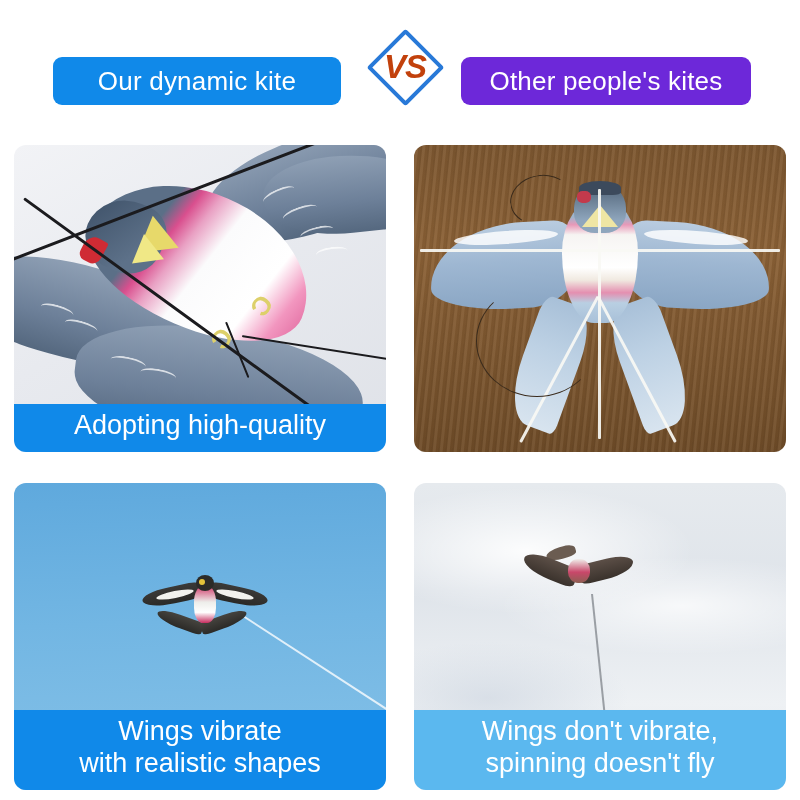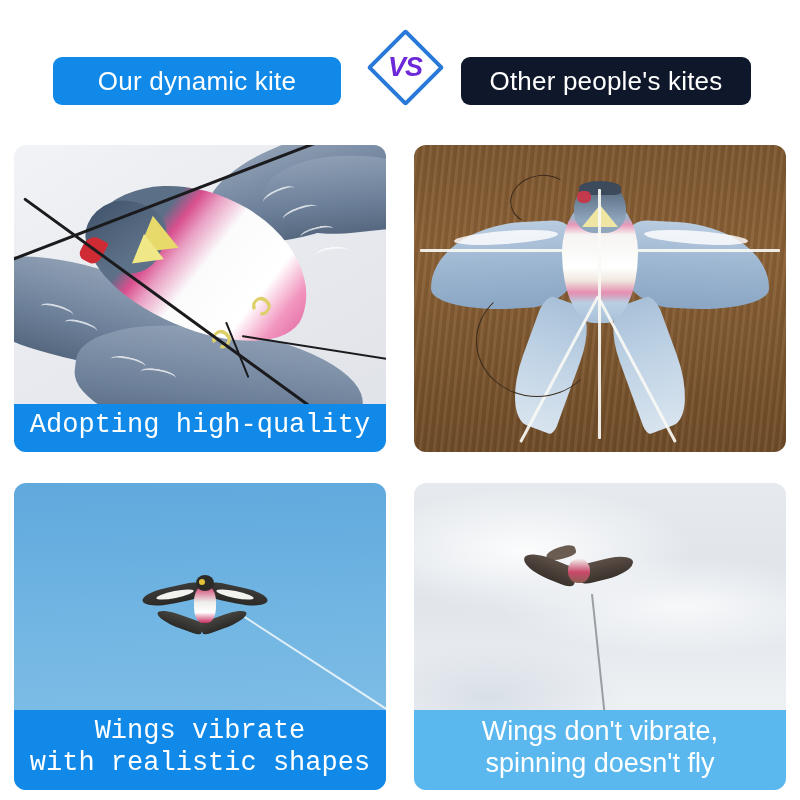--- a/index.html
+++ b/index.html
@@ -36,21 +36,21 @@
     white-space: nowrap;
   }
   .pill-left {
     left: 53px;
     width: 288px;
     background: #1089E9;
   }
   .pill-right {
     left: 461px;
     width: 290px;
-    background: #0f172a;
+    background: #6d28d9;
   }
 
   .vs-badge {
     position: absolute;
     left: 366px;
     top: 28px;
     width: 78px;
     height: 78px;
   }
   .vs-diamond {
@@ -67,22 +67,22 @@
     box-sizing: border-box;
   }
   .vs-text {
     position: absolute;
     left: 0; top: 0;
     width: 78px;
     height: 78px;
     display: flex;
     align-items: center;
     justify-content: center;
-    color: #6d28d9;
-    font-size: 27px;
+    color: #c2410c;
+    font-size: 33px;
     font-weight: bold;
     font-style: italic;
     letter-spacing: -1px;
   }
 
   
   .grid {
     position: absolute;
     left: 0;
     top: 145px;
@@ -115,21 +115,21 @@
     bottom: 0;
     width: 372px;
     padding: 6px 0 10px 0;
     box-sizing: border-box;
     text-align: center;
     color: #ffffff;
     font-size: 27px;
     line-height: 1.18;
     z-index: 5;
   }
-  .caption.dark { background: #1089E9; font-family: Liberation Mono, monospace; }
+  .caption.dark { background: #1089E9; }
   .caption.light { background: #5BB8EF; }
   .caption .ln { display: block; }
 
   
   .p1-bg {
     position: absolute; inset: 0;
     background: linear-gradient(150deg, #f2f3f6 0%, #e8eaef 45%, #dfe2e8 100%);
   }
   .p1-wing {
     position: absolute;

